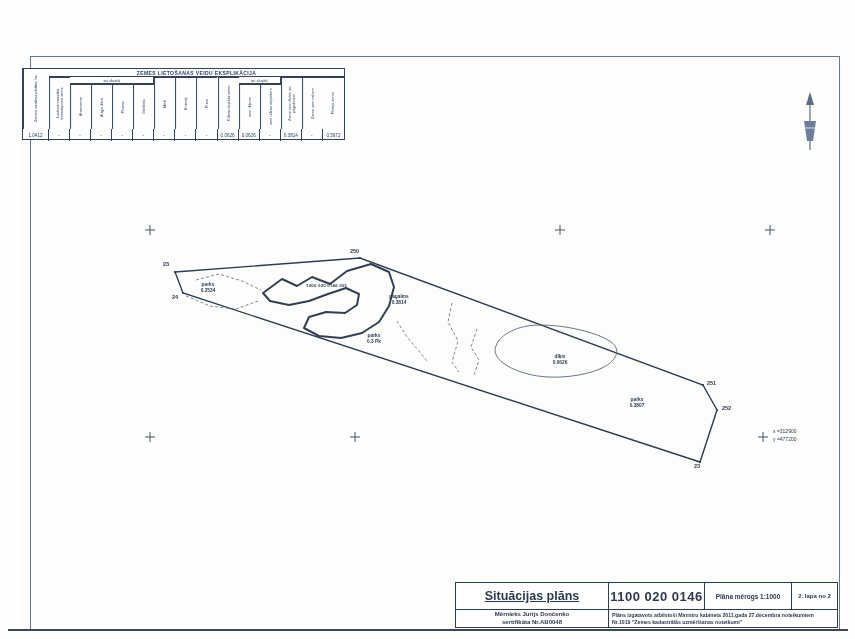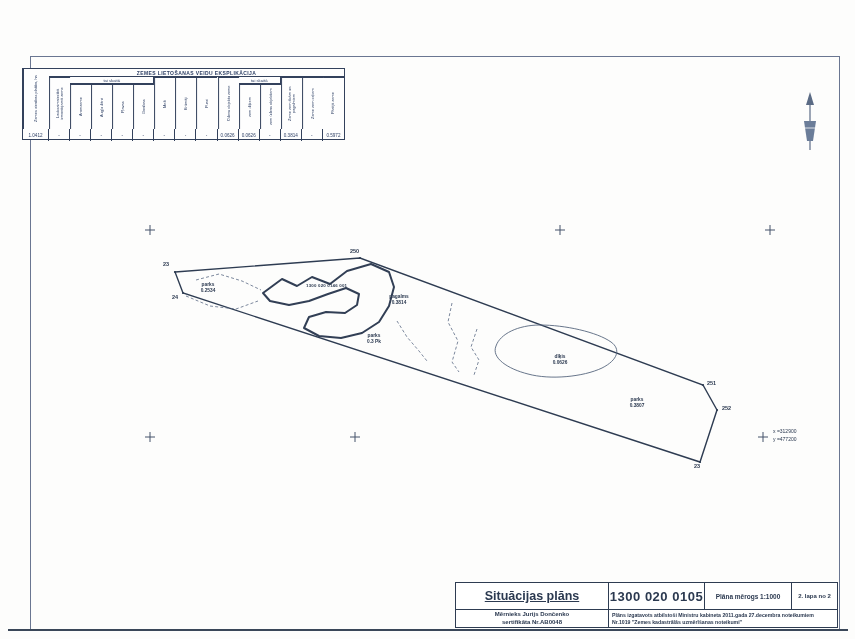--- a/index.html
+++ b/index.html
@@ -189,21 +189,21 @@
 <div class="abs coords" style="left:773px;top:428px;">
   <span>x =312900</span><br>
   <span>y =477200</span>
 </div>
 
 <div class="abs tblock">
   <div style="grid-column:1;grid-row:1;">
     <span class="tb-title">Situācijas plāns</span>
   </div>
   <div class="bl" style="grid-column:2;grid-row:1;">
-    <span class="tb-cad">1300 020 0105</span>
+    <span class="tb-cad">1100 020 0146</span>
   </div>
   <div class="bl" style="grid-column:3;grid-row:1;">
     <span class="tb-scale">Plāna mērogs 1:1000</span>
   </div>
   <div class="bl" style="grid-column:4;grid-row:1;">
     <span class="tb-page">2. lapa no 2</span>
   </div>
   <div class="bt tb-surv" style="grid-column:1;grid-row:2;">
     <span>Mērnieks Jurijs Dončenko</span>
     <span>sertifikāta Nr.AB0048</span>

